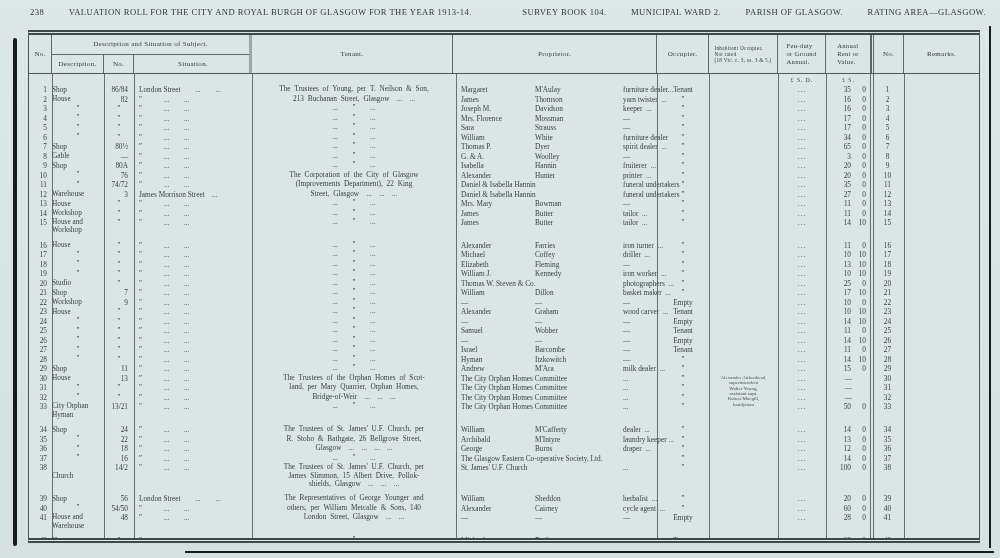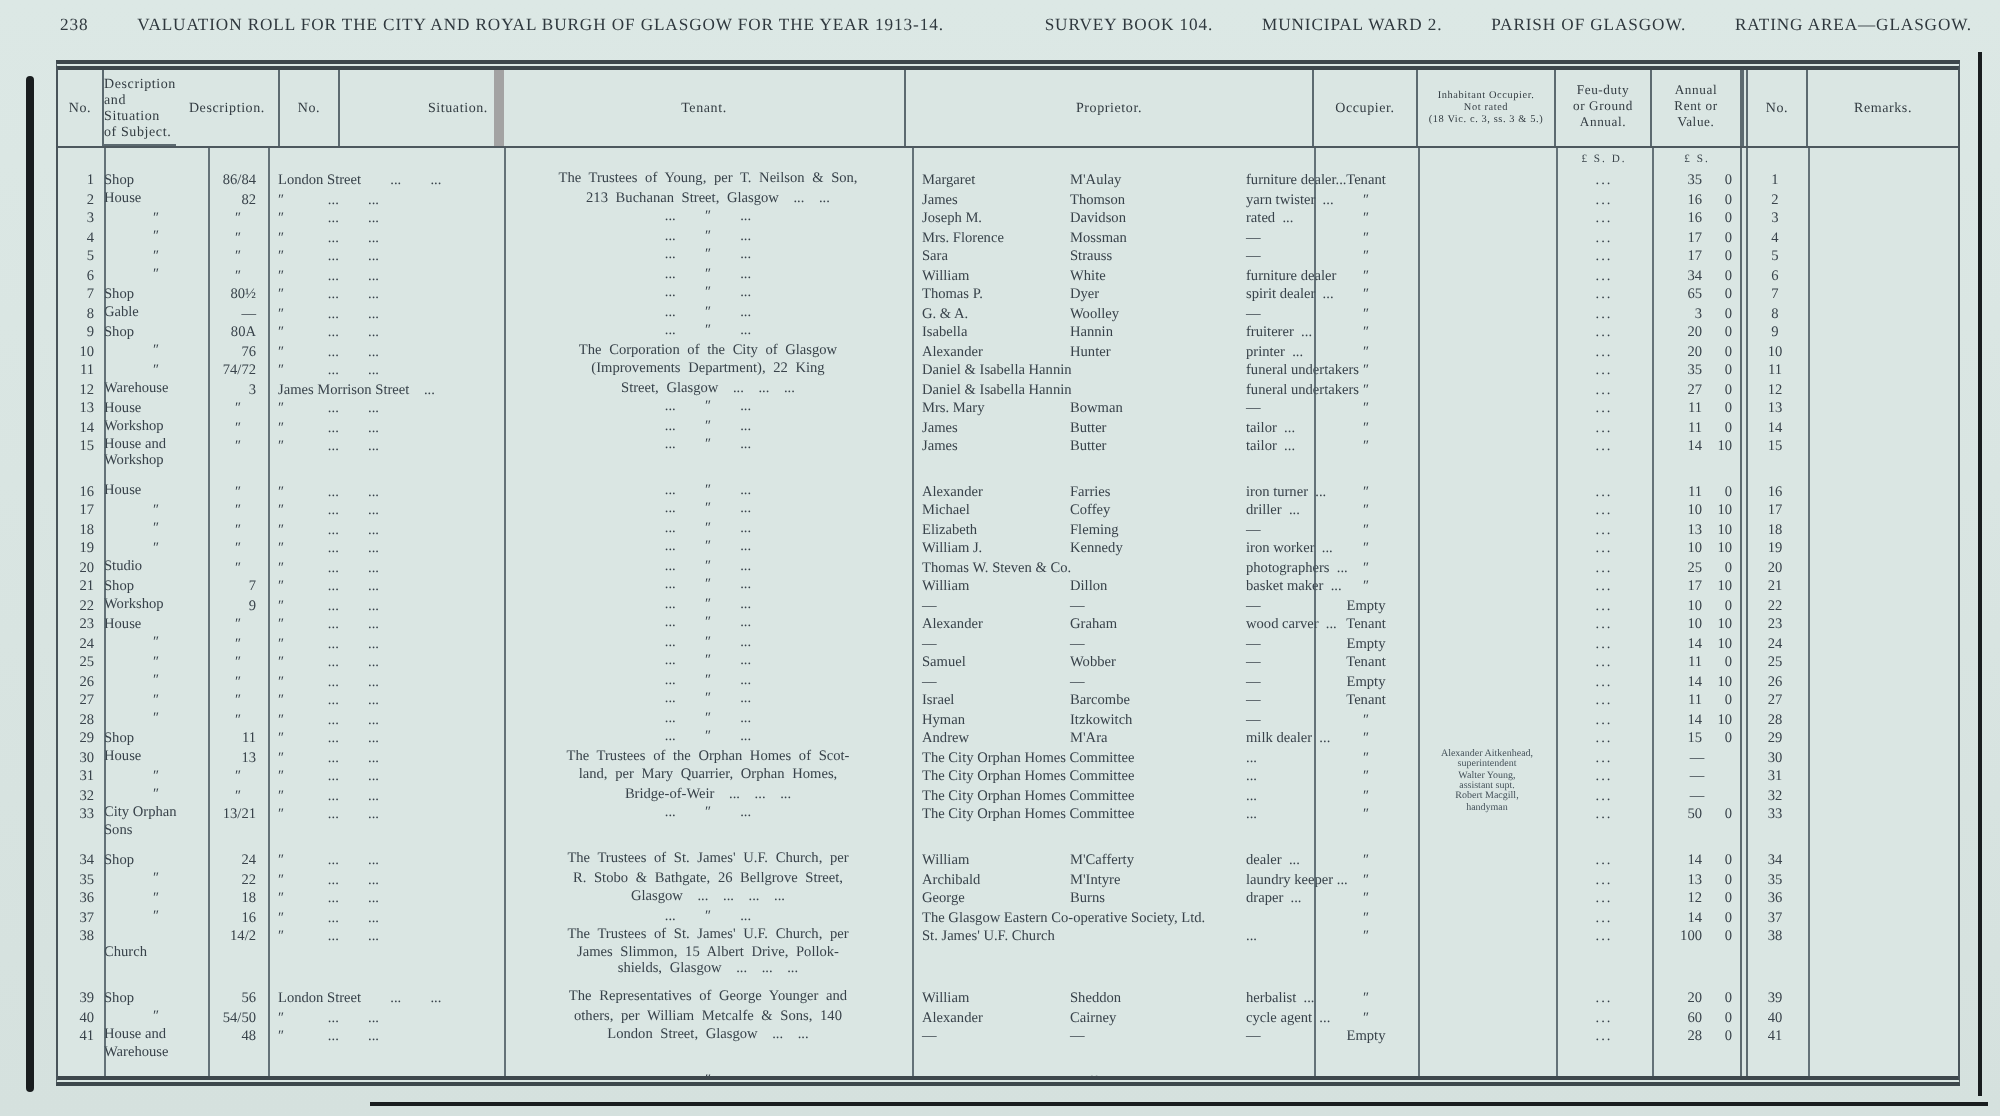--- a/index.html
+++ b/index.html
@@ -25,22 +25,22 @@
   .edge.bottom{left:185px;right:6px;bottom:5px;height:2px;}
   
   .vtable{
     position:absolute;left:28px;top:30px;width:952px;height:513px;
     box-sizing:border-box;background:#dae6e3;
     border-left:1.5px solid #49545a;border-right:1.5px solid #49545a;
     border-top:5px double #3d474c;border-bottom:5px double #3d474c;
     display:flex;flex-direction:column;overflow:hidden;
   }
   .thead{display:flex;flex:0 0 38px;border-bottom:1px solid #4d585e;font-size:7px;color:#333c42;}
-  .th{box-sizing:border-box;border-right:1px solid #5c6a70;display:flex;align-items:center;justify-content:center;text-align:center;letter-spacing:.3px;}
-  .thgroup{box-sizing:border-box;width:200px;border-right:5px solid #a3a3a3;display:flex;flex-direction:row;flex-shrink:0;}
+  .th{box-sizing:border-box;border-right:1px solid #5c6a70;display:flex;align-items:center;justify-content:center;text-align:left;letter-spacing:.3px;}
+  .thgroup{box-sizing:border-box;width:200px;border-right:3px solid #a3a3a3;display:flex;flex-direction:column;flex-shrink:0;}
   .thgroup .gtop{flex:1;display:flex;align-items:center;justify-content:center;border-bottom:1px solid #5c6a70;letter-spacing:.3px;}
   .thgroup .gbot{flex:1;display:flex;}
   .thgroup .gbot .th:last-child{border-right:none;}
   .pre{white-space:pre-line;line-height:8px;font-size:6.6px;}
   .tiny{white-space:pre-line;line-height:6px;font-size:5.2px;}
   .th.dblL{border-left:3px double #5c6a70;}
   .th:last-child{border-right:none;}
   
   .c1{width:23px;flex-shrink:0;box-sizing:border-box;}
   .c2{width:52px;flex-shrink:0;box-sizing:border-box;}
@@ -203,21 +203,21 @@
 
   <div class="row">
     <div class="cell c1 num">3</div>
     <div class="cell c2 desc dit"><span>″</span></div>
     <div class="cell c3 snum dit">″</div>
     <div class="cell c4 sit">″   ...  ...</div>
     <div class="cell c5 prop">...  ″  ...</div>
     <div class="cell c6 ten">
       <span>Joseph M.</span>
       <span>Davidson</span>
-      <span>rated ...</span>
+      <span>keeper ...</span>
     </div>
     <div class="cell c7 occ">″</div>
     <div class="cell c8 inhc"></div>
     <div class="cell c9 feu">...</div>
     <div class="cell c10 rent">
             <span class="rl">16</span>
             <span class="rs">0</span>
           </div>
     <div class="cell c11 num2">3</div>
     <div class="cell c12"></div>
@@ -856,21 +856,21 @@
     <div class="cell c8 inhc"></div>
     <div class="cell c9 feu">...</div>
     <div class="cell c10 rent dash">—</div>
     <div class="cell c11 num2">32</div>
     <div class="cell c12"></div>
   </div>
 
   <div class="row">
     <div class="cell c1 num">33</div>
     <div class="cell c2 desc"><span>City Orphan
-Sons</span></div>
+Hyman</span></div>
     <div class="cell c3 snum">13/21</div>
     <div class="cell c4 sit">″   ...  ...</div>
     <div class="cell c5 prop">...  ″  ...</div>
     <div class="cell c6 ten">
       <span class="span2">The City Orphan Homes Committee</span>
 
       <span>...</span>
     </div>
     <div class="cell c7 occ">″</div>
     <div class="cell c8 inhc"></div>

